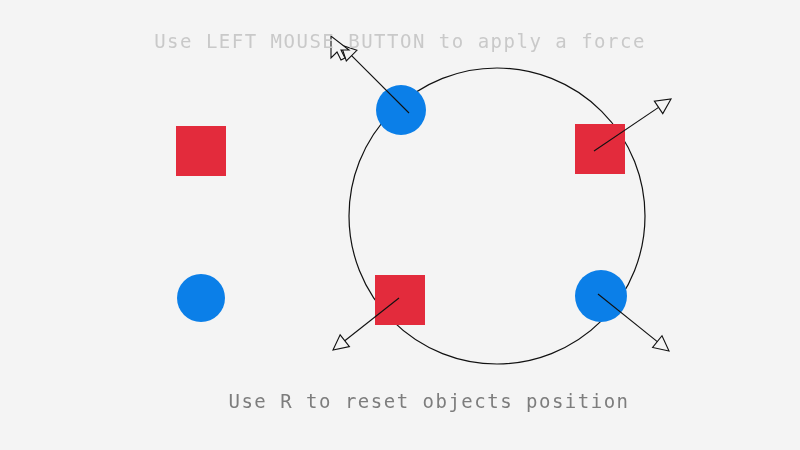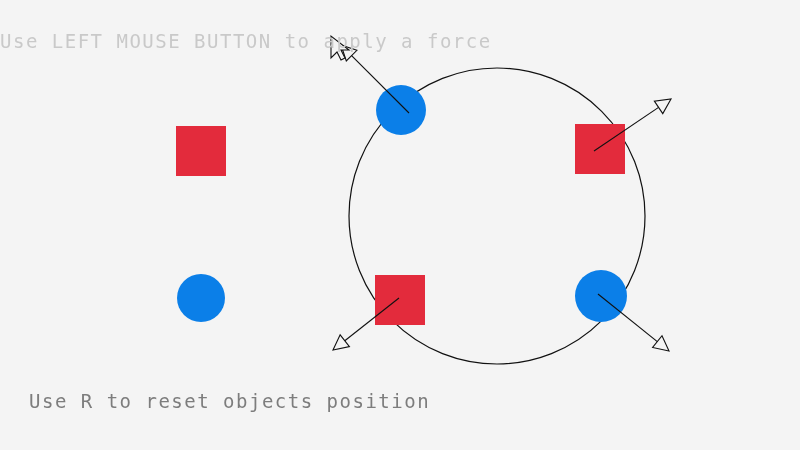--- a/index.html
+++ b/index.html
@@ -25,21 +25,21 @@
     position: absolute;
     left: 0;
     top: 0;
     width: 800px;
     height: 450px;
     display: block;
   }
   .hint-text {
     position: absolute;
     width: 800px;
-    text-align: left;
+    text-align: center;
     font-family: "DejaVu Sans Mono", monospace;
     letter-spacing: 1.5px;
     white-space: pre;
     user-select: none;
   }
   #hint-top {
     top: 30px;
     font-size: 19px;
     color: #c9c9c9;
   }

